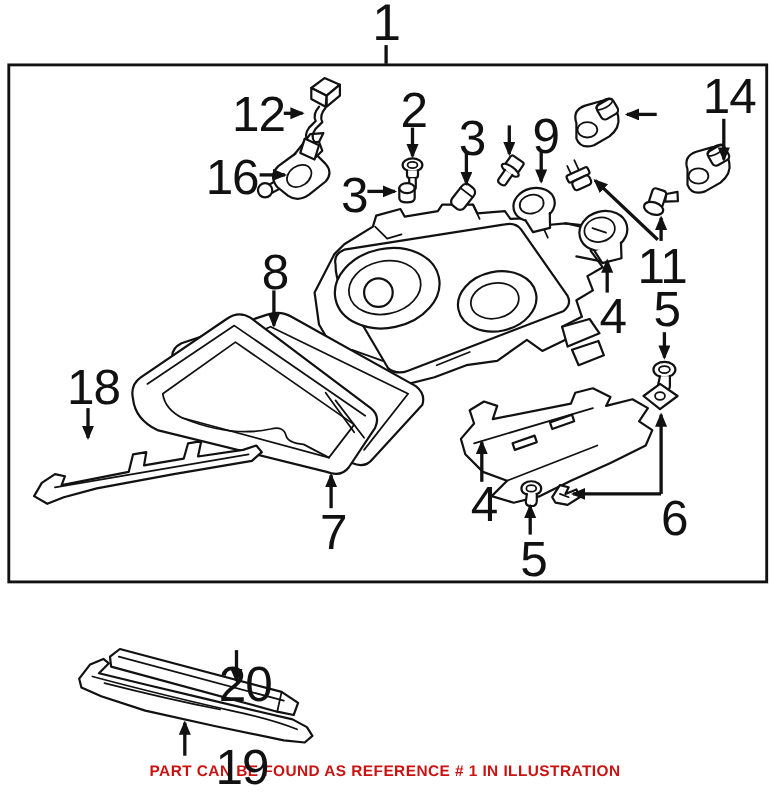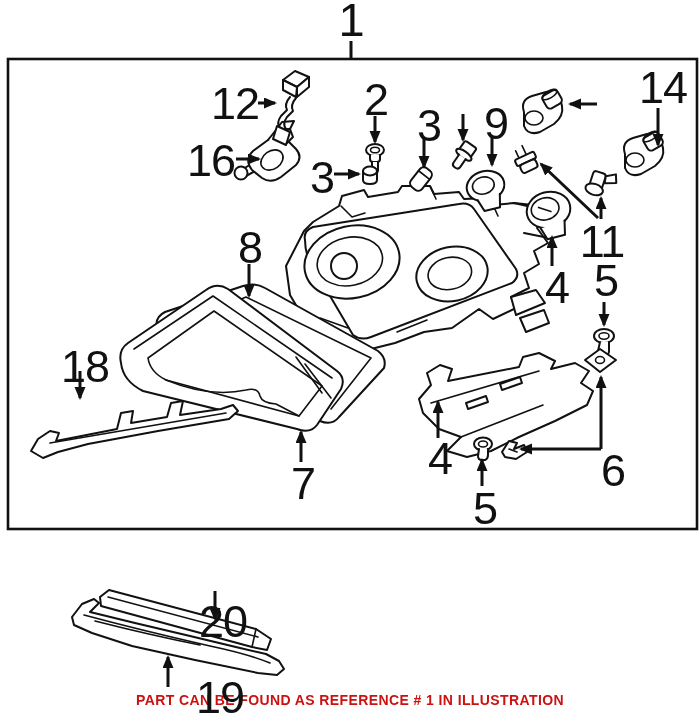--- a/index.html
+++ b/index.html
@@ -245,17 +245,17 @@
   <div class="callout" style="left:613px;top:448px;">6</div>
   <div class="callout" style="left:303px;top:461px;">7</div>
   <div class="callout" style="left:250px;top:225px;">8</div>
   <div class="callout" style="left:496px;top:101px;">9</div>
   <div class="callout" style="left:557px;top:265px;">4</div>
   <div class="callout" style="left:602px;top:219px;">11</div>
   <div class="callout" style="left:429px;top:103px;">3</div>
   <div class="callout" style="left:663px;top:65px;">14</div>
   <div class="callout" style="left:211px;top:138px;">16</div>
   <div class="callout" style="left:235px;top:81px;">12</div>
-  <div class="callout" style="left:85px;top:344px;text-align:right;">18</div>
+  <div class="callout" style="left:85px;top:329px;text-align:right;">18</div>
   <div class="callout" style="left:172px;top:675px;margin-left:48px;">19</div>
   <div class="callout" style="left:223px;top:551px;margin-top:48px;">20</div>
 
 </div>
 
 </body></html>

